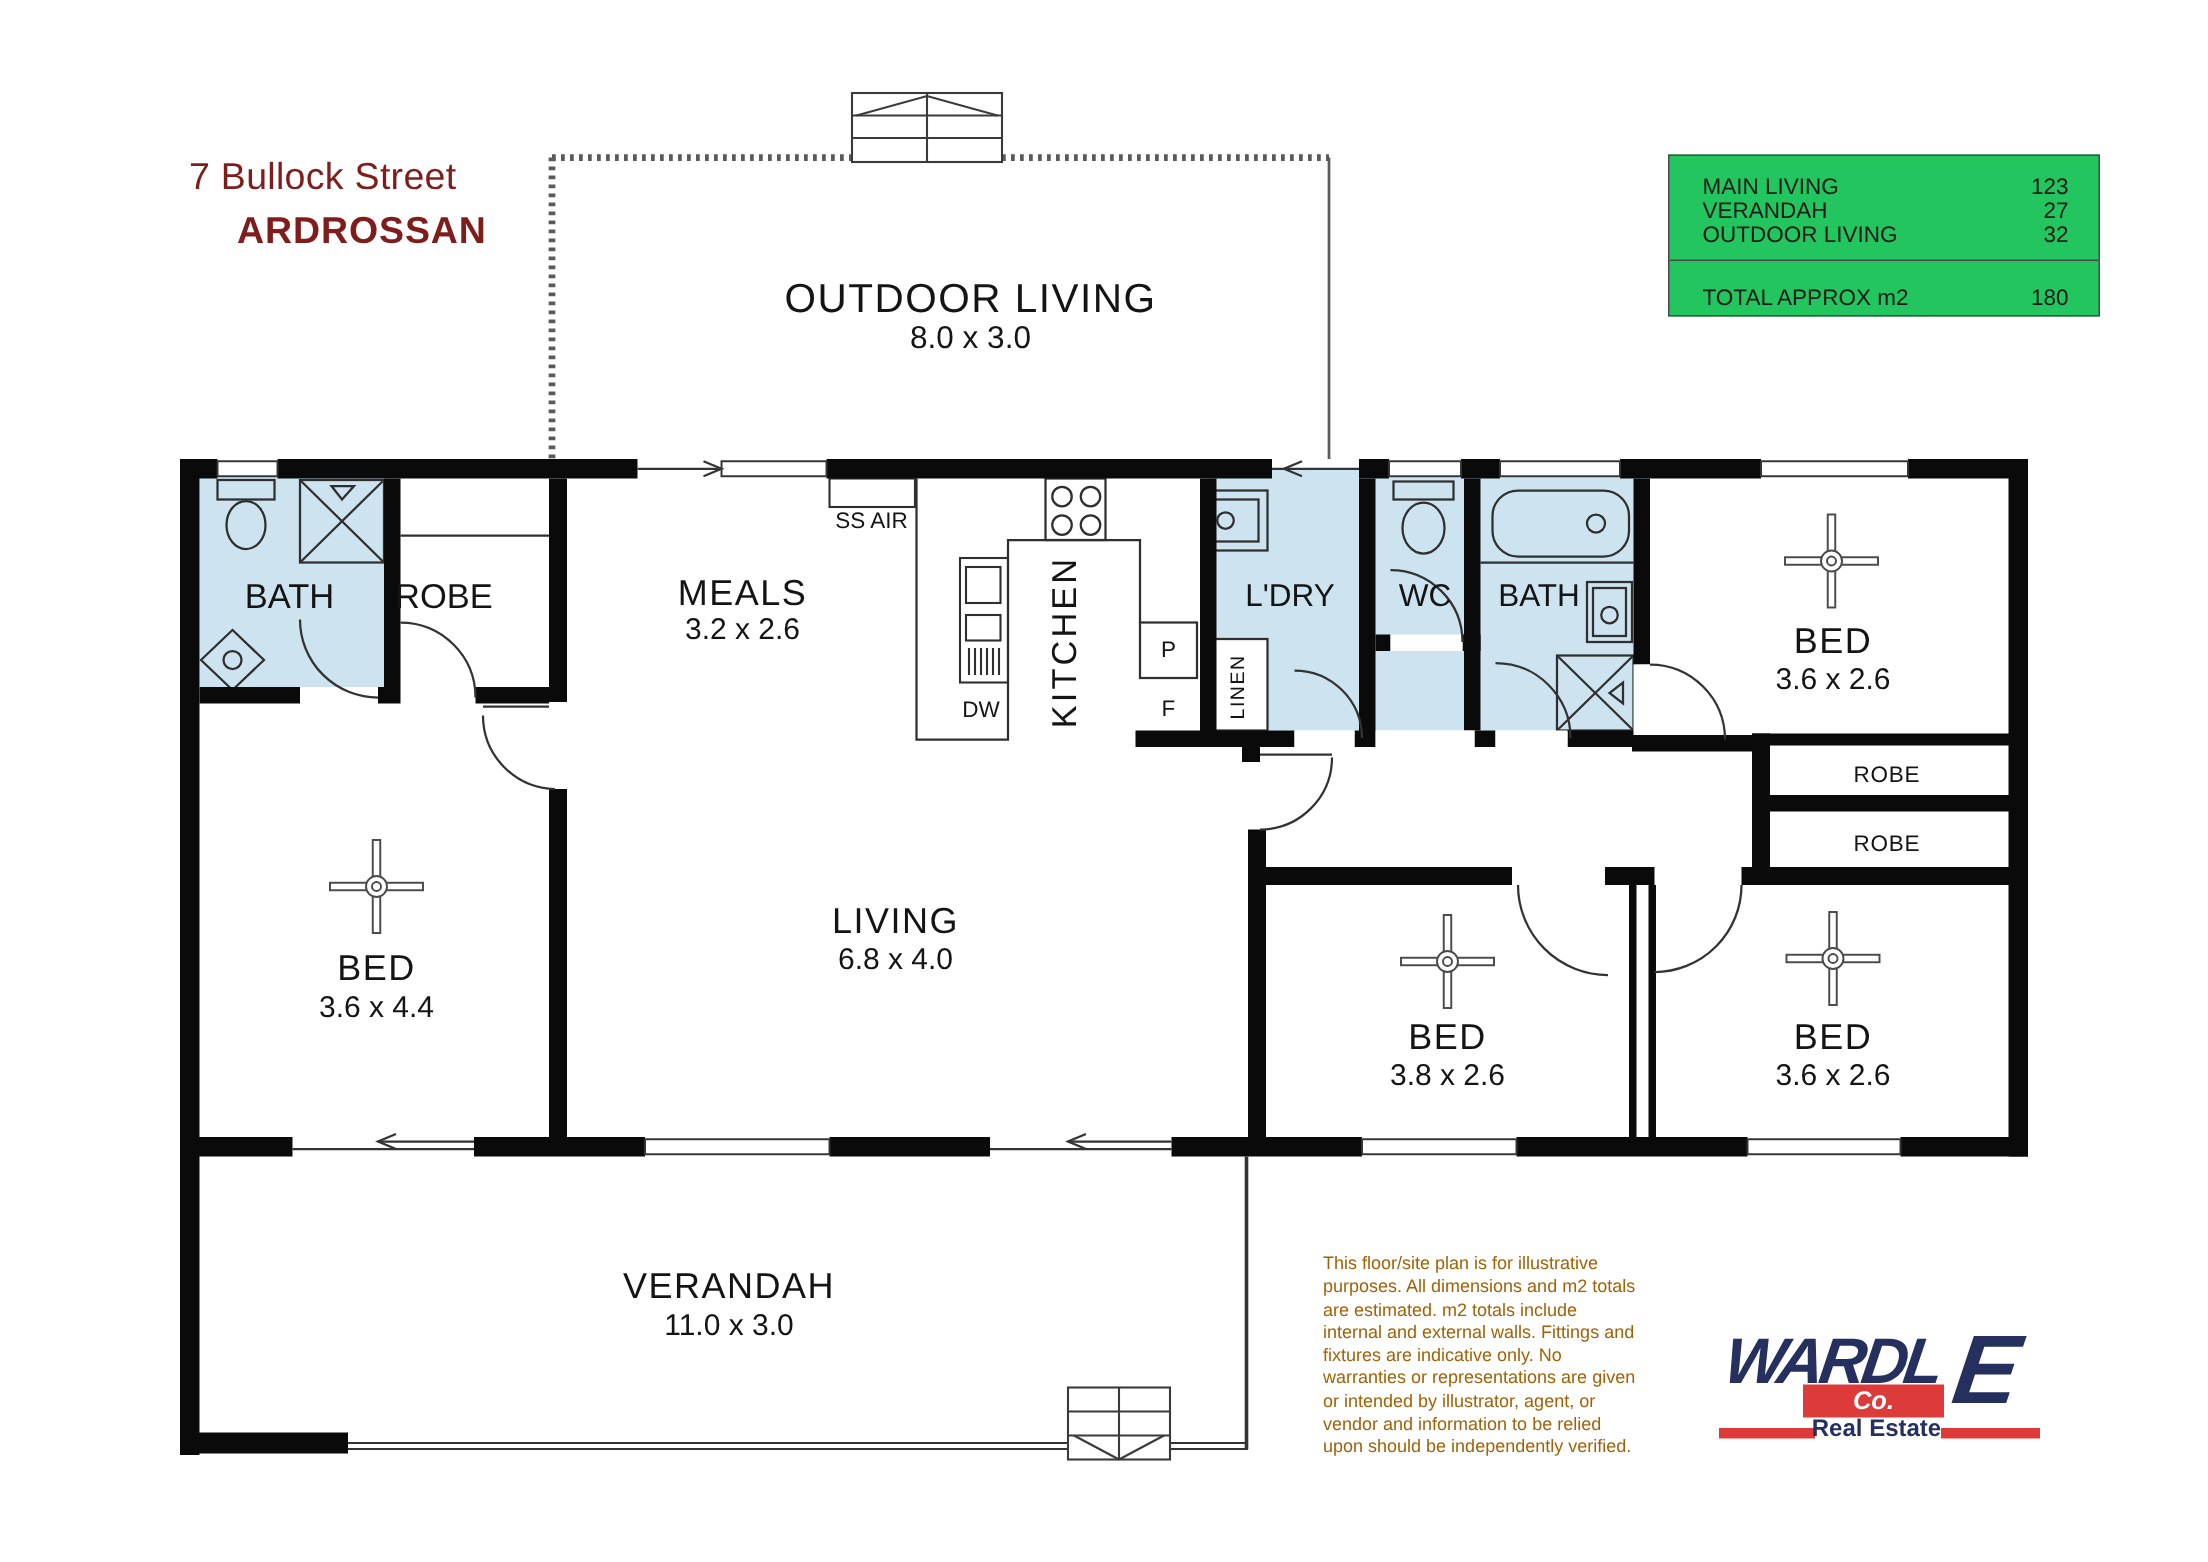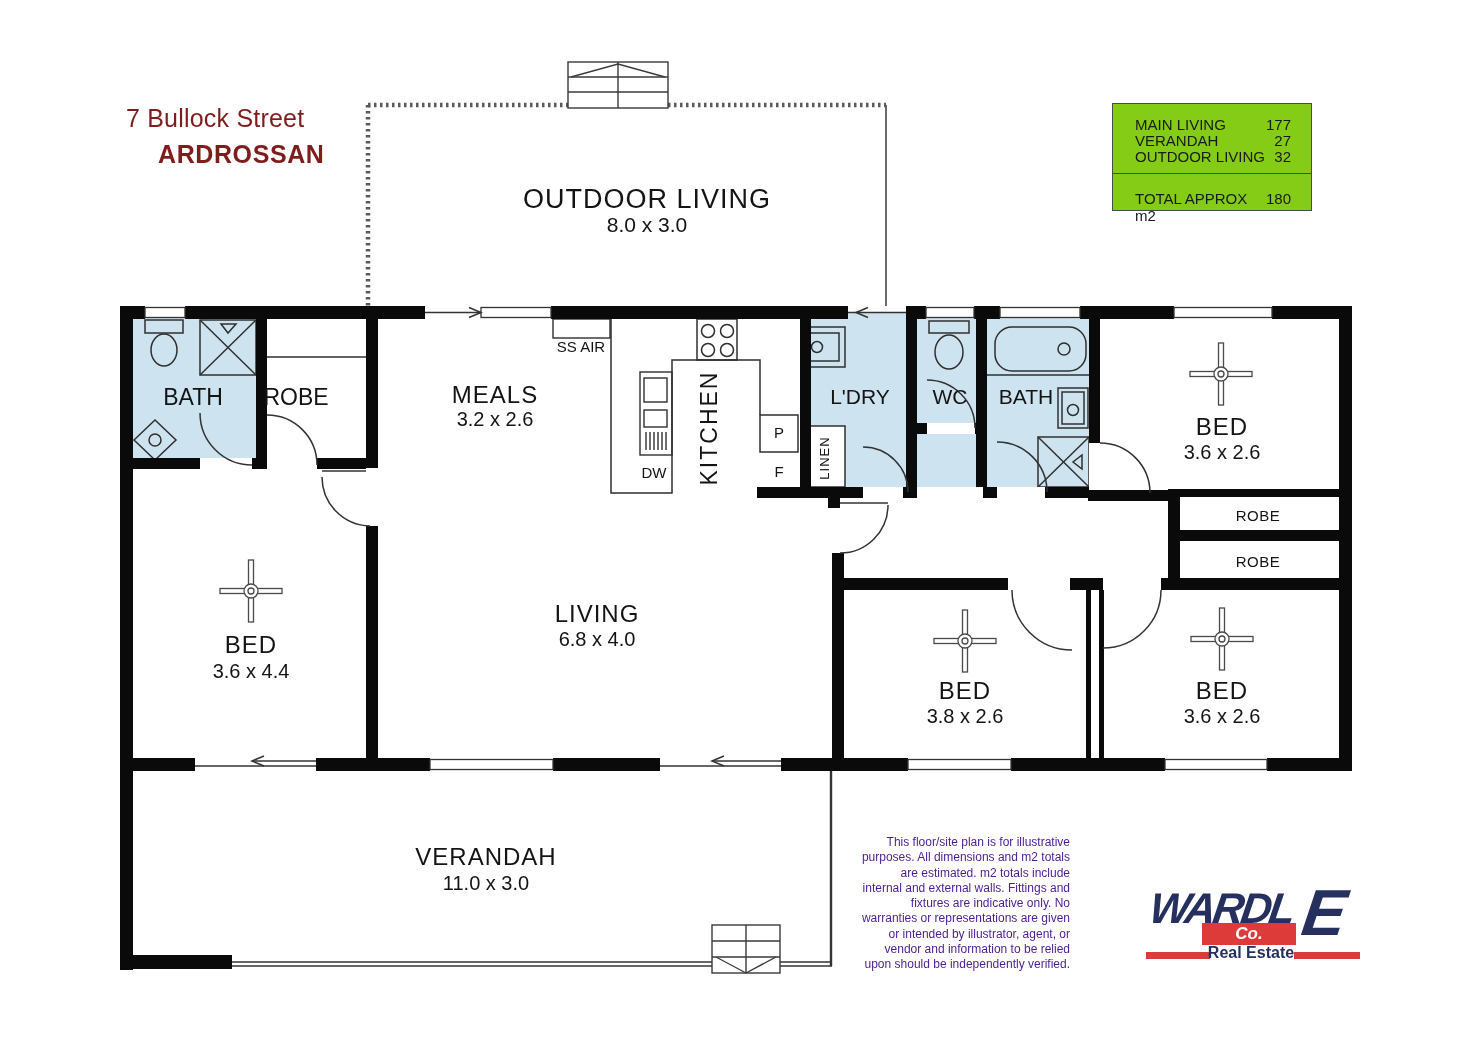--- a/index.html
+++ b/index.html
@@ -7,30 +7,30 @@
          font-family:"Liberation Sans",sans-serif;}
   #plan-svg{position:absolute;left:0;top:0;}
   svg text{font-family:"Liberation Sans",sans-serif;fill:#141414;}
 
   
   #address{position:absolute;left:126px;top:104px;color:#7f1d1d;}
   #address .l1{font-size:25px;letter-spacing:.2px;}
   #address .l2{font-size:25px;font-weight:bold;letter-spacing:.6px;margin-top:7px;margin-left:32px;}
 
   
-  #area-table{position:absolute;left:1112px;top:103px;width:200px;height:108px;
-              border:1.6px solid #4a4a4a;box-sizing:border-box;background:#84cc16;}
+  #area-table{position:absolute;left:1112px;top:103px;width:288px;height:108px;
+              border:1.6px solid #4a4a4a;box-sizing:border-box;background:#22c55e;}
   #area-table .rows{height:69px;box-sizing:border-box;padding:13px 20px 0 22px;}
   #area-table .row{display:flex;justify-content:space-between;font-size:15px;line-height:16px;color:#1a1a1a;}
   #area-table .total{border-top:1.6px solid #4a4a4a;display:flex;justify-content:space-between;
               padding:16px 20px 0 22px;font-size:15px;color:#1a1a1a;}
 
   
-  #disclaimer{position:absolute;left:858px;top:835px;width:212px;font-size:12px;
-              line-height:15.3px;color:#4c1d95;text-align:right;}
+  #disclaimer{position:absolute;left:882px;top:835px;width:212px;font-size:12px;
+              line-height:15.3px;color:#a16207;}
 
   
   #logo{position:absolute;left:1146px;top:888px;width:214px;height:80px;}
   #logo .wardl{position:absolute;left:4px;top:-4px;font-style:italic;font-weight:800;font-size:43px;
                color:#25305f;letter-spacing:-3px;transform:skewX(-8deg);}
   #logo .bigE{position:absolute;left:157px;top:-13px;font-style:italic;font-weight:800;font-size:65px;
                color:#25305f;transform:skewX(-8deg);}
   #logo .cobox{position:absolute;left:56px;top:35px;width:94px;height:22px;background:#dd3a3a;
                text-align:center;}
   #logo .cobox span{font-style:italic;font-weight:bold;font-size:17px;line-height:22px;color:#ffffff;}
@@ -316,21 +316,21 @@
 
 <div id="address">
   <div class="l1">7 Bullock Street</div>
   <div class="l2">ARDROSSAN</div>
 </div>
 
 <div id="area-table">
   <div class="rows">
     <div class="row">
       <span>MAIN LIVING</span>
-      <span>177</span>
+      <span>123</span>
     </div>
     <div class="row">
       <span>VERANDAH</span>
       <span>27</span>
     </div>
     <div class="row">
       <span>OUTDOOR LIVING</span>
       <span>32</span>
     </div>
   </div>

